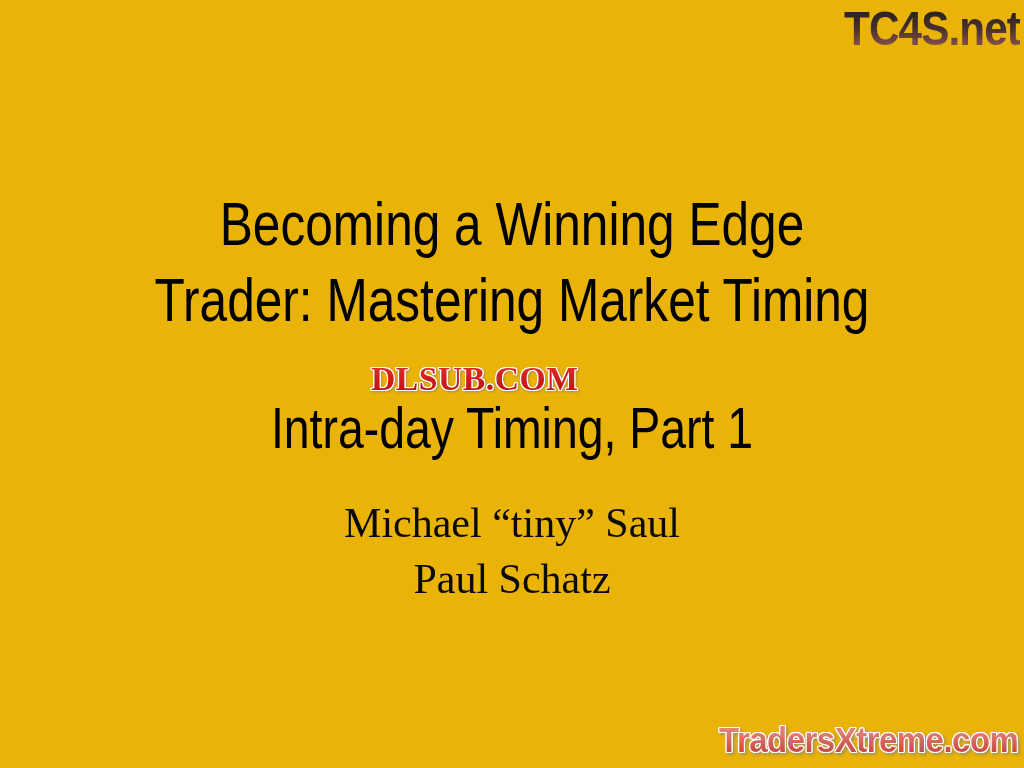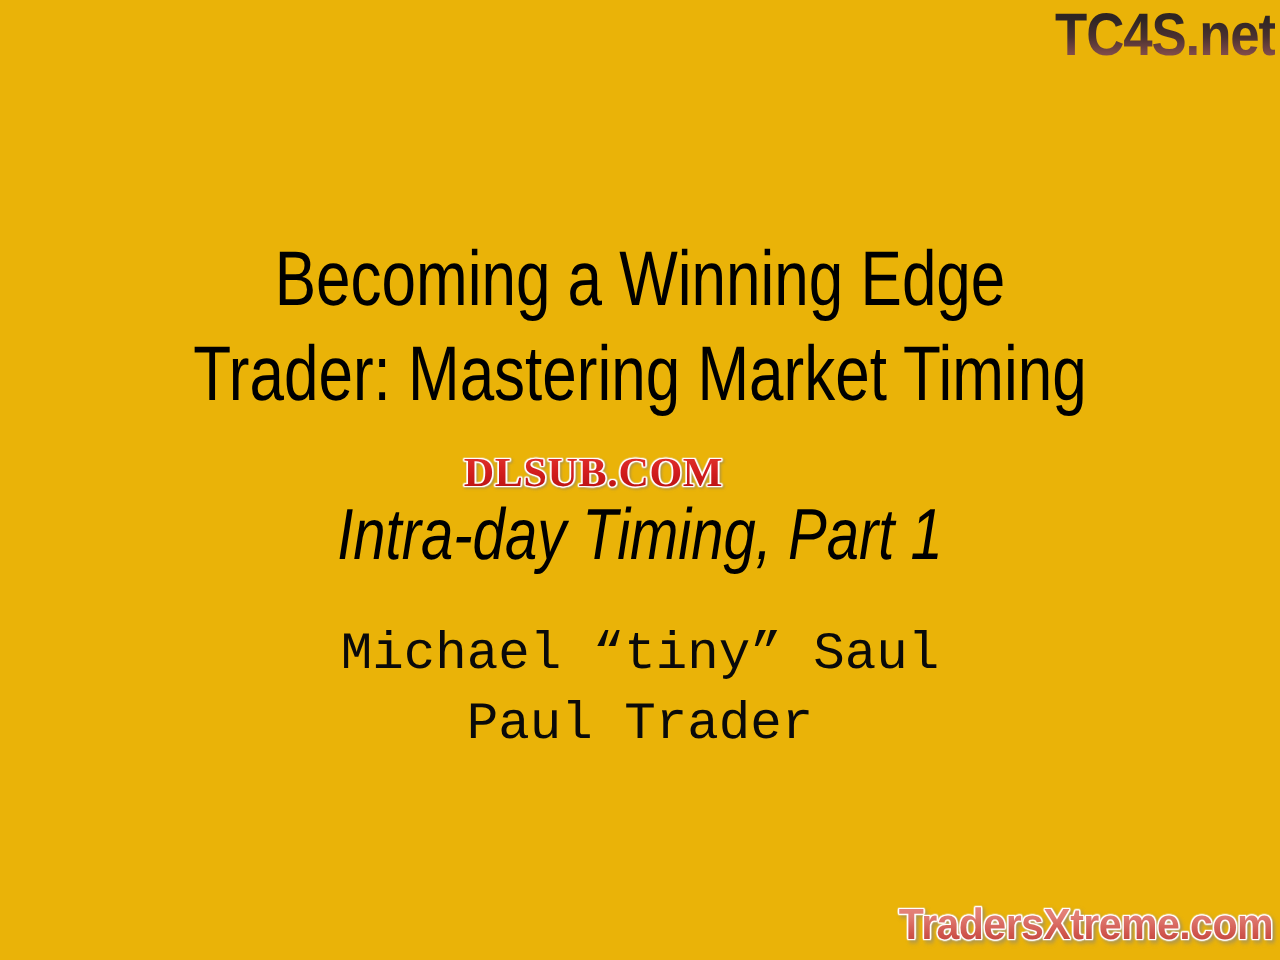--- a/index.html
+++ b/index.html
@@ -42,21 +42,20 @@
     letter-spacing: 0px;
   }
 
   
   .subtitle-block {
     position: absolute;
     left: 0;
     top: 395px;
     width: 1024px;
     text-align: center;
-    font-style: italic;
   }
   .subtitle-line {
     font-family: "Liberation Sans Narrow", "Liberation Sans", sans-serif;
     transform: scaleX(0.80);
     transform-origin: 50% 50%;
     font-size: 58px;
     line-height: 66px;
     font-weight: 400;
     color: #000000;
     white-space: nowrap;
@@ -64,21 +63,21 @@
 
   
   .authors-block {
     position: absolute;
     left: 0;
     top: 495px;
     width: 1024px;
     text-align: center;
   }
   .author-line {
-    font-family: Liberation Mono, monospace;
+    font-family: Liberation Serif, serif;
     font-size: 42px;
     line-height: 56px;
     font-weight: 400;
     color: #0a0a0a;
     white-space: nowrap;
   }
 
   
 
   
@@ -166,18 +165,18 @@
   </div>
 
   <div class="wm-dlsub">DLSUB.COM</div>
 
   <div class="subtitle-block">
     <div class="subtitle-line">Intra-day Timing, Part 1</div>
   </div>
 
   <div class="authors-block">
     <div class="author-line">Michael “tiny” Saul</div>
-    <div class="author-line">Paul Trader</div>
+    <div class="author-line">Paul Schatz</div>
   </div>
 
   <div class="wm-traders">TradersXtreme.com</div>
 
 </div>
 
 </body></html>

